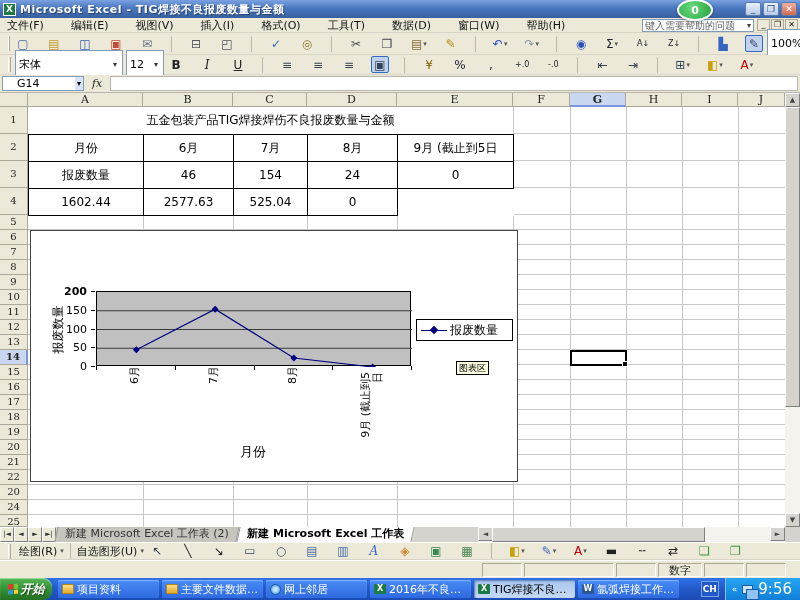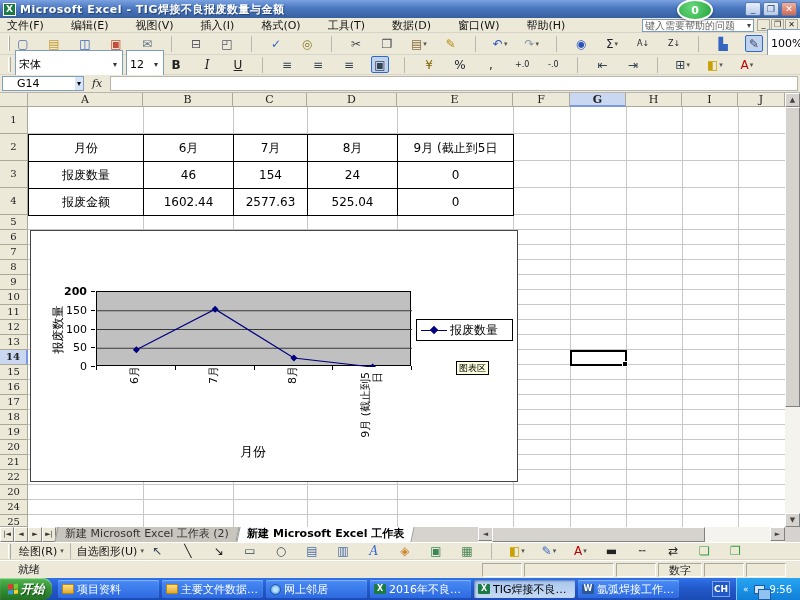--- a/index.html
+++ b/index.html
@@ -194,21 +194,21 @@
   .icon-word{background:#2b579a;color:#fff;font-size:8px;font-weight:bold;text-align:center;line-height:10px;}
   .icon-word::before{content:"W";}
   .tray{margin-left:auto;height:22px;display:flex;align-items:center;}
   .lang-box{width:18px;height:16px;background:#2258c8;border:1px solid #7aa4e8;color:#fff;
     font-size:9px;font-weight:bold;text-align:center;line-height:14px;margin-right:6px;}
   .tray-panel{height:22px;background:linear-gradient(#27a5f2,#0f7fd8);border-left:1px solid #7cc7f8;
     display:flex;align-items:center;padding:0 8px 0 6px;gap:5px;color:#fff;}
   .tray-panel .chev{font-size:9px;}
   .net-ticon{width:11px;height:9px;background:#cfe6fa;border:1px solid #1c5ba8;position:relative;}
   .net-ticon::after{content:"";position:absolute;left:3px;top:3px;width:11px;height:9px;background:#8fc3f0;border:1px solid #1c5ba8;}
-  .clock{font-size:10px;}
+  .clock{font-size:15px;}
 </style>
 </head>
 <body>
 
 <div id="screen">
 
   <div class="titlebar">
     <span class="app-icon">X</span>
     <span class="title-text">Microsoft Excel - TIG焊接不良报废数量与金额</span>
     <span class="win-btns">
@@ -373,37 +373,37 @@
     <div class="vline" style="left:143px"></div>
     <div class="vline" style="left:233px"></div>
     <div class="vline" style="left:307px"></div>
     <div class="vline" style="left:397px"></div>
     <div class="vline" style="left:513px"></div>
     <div class="vline" style="left:570px"></div>
     <div class="vline" style="left:626px"></div>
     <div class="vline" style="left:682px"></div>
     <div class="vline" style="left:738px"></div>
 
+    <div class="xl-title">五金包装产品TIG焊接焊伤不良报废数量与金额</div>
     <div class="xl-table">
       <div class="xl-row">
           <span>月份</span>
           <span>6月</span>
           <span>7月</span>
           <span>8月</span>
           <span>9月 (截止到5日</span>
         </div>
       <div class="xl-row">
           <span>报废数量</span>
           <span>46</span>
           <span>154</span>
           <span>24</span>
           <span>0</span>
         </div>
       <div class="xl-row">
-          <span>报废金额</span>
           <span>1602.44</span>
           <span>2577.63</span>
           <span>525.04</span>
           <span>0</span>
         </div>
     </div>
 
     <div class="chart">
       <div class="ytitle">报废数量</div>
       <div class="y-area" id="y-ticks">
@@ -501,21 +501,20 @@
         <span class="tb-btn dd" style="color: rgb(192, 0, 0);">A</span>
         <span class="tb-btn" style="color: rgb(34, 34, 34);">▬</span>
         <span class="tb-btn" style="color: rgb(34, 34, 34);">╌</span>
         <span class="tb-btn" style="color: rgb(34, 34, 34);">⇄</span>
         <span class="tb-btn" style="color: rgb(58, 154, 58);">❏</span>
         <span class="tb-btn" style="color: rgb(58, 154, 58);">❐</span>
       </div>
   </div>
 
   <div class="statusbar">
-    <span class="status-left">就绪</span>
     <span class="status-cells">
       <span class="status-cell"></span>
       <span class="status-cell" style="min-width:90px"></span>
       <span class="status-cell"></span>
       <span class="status-cell">数字</span>
       <span class="status-cell"></span>
       <span class="status-cell"></span>
     </span>
   </div>
 

